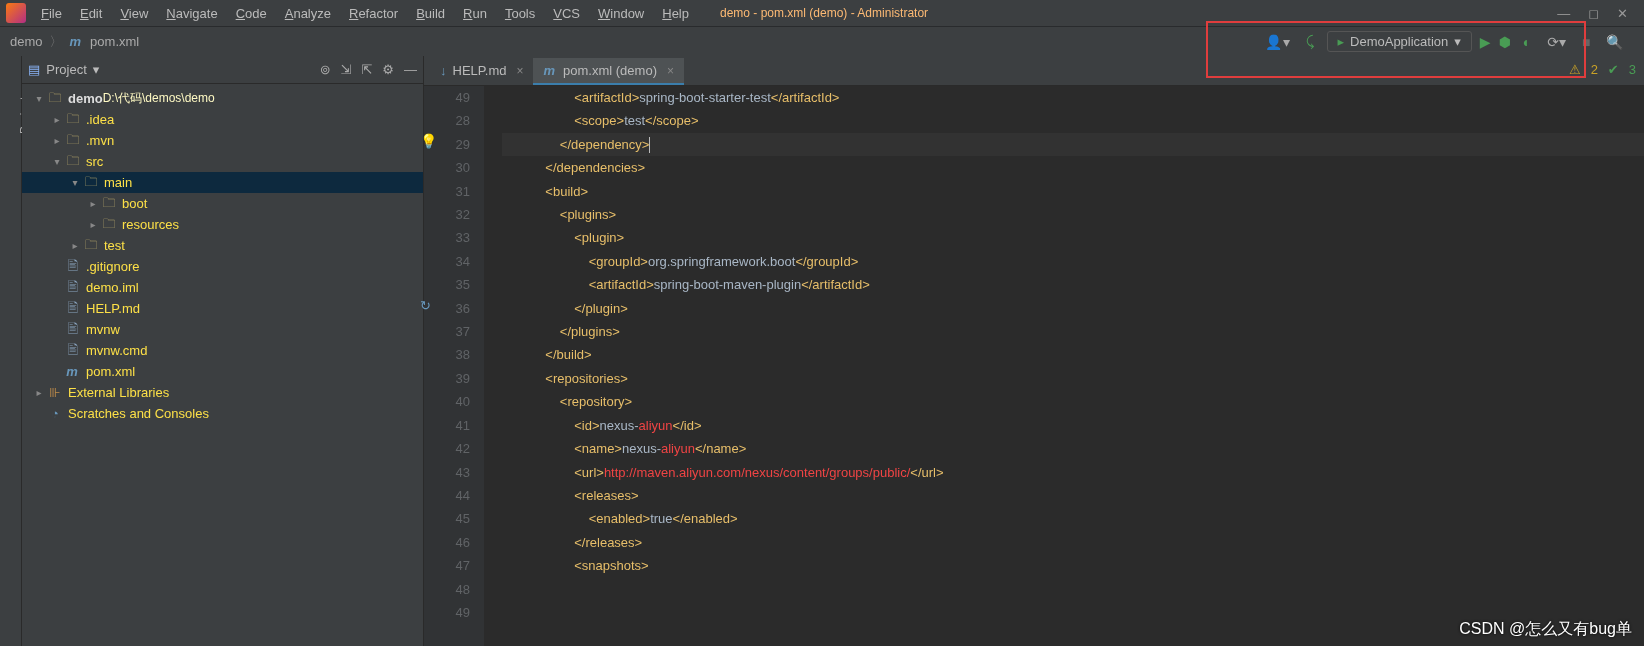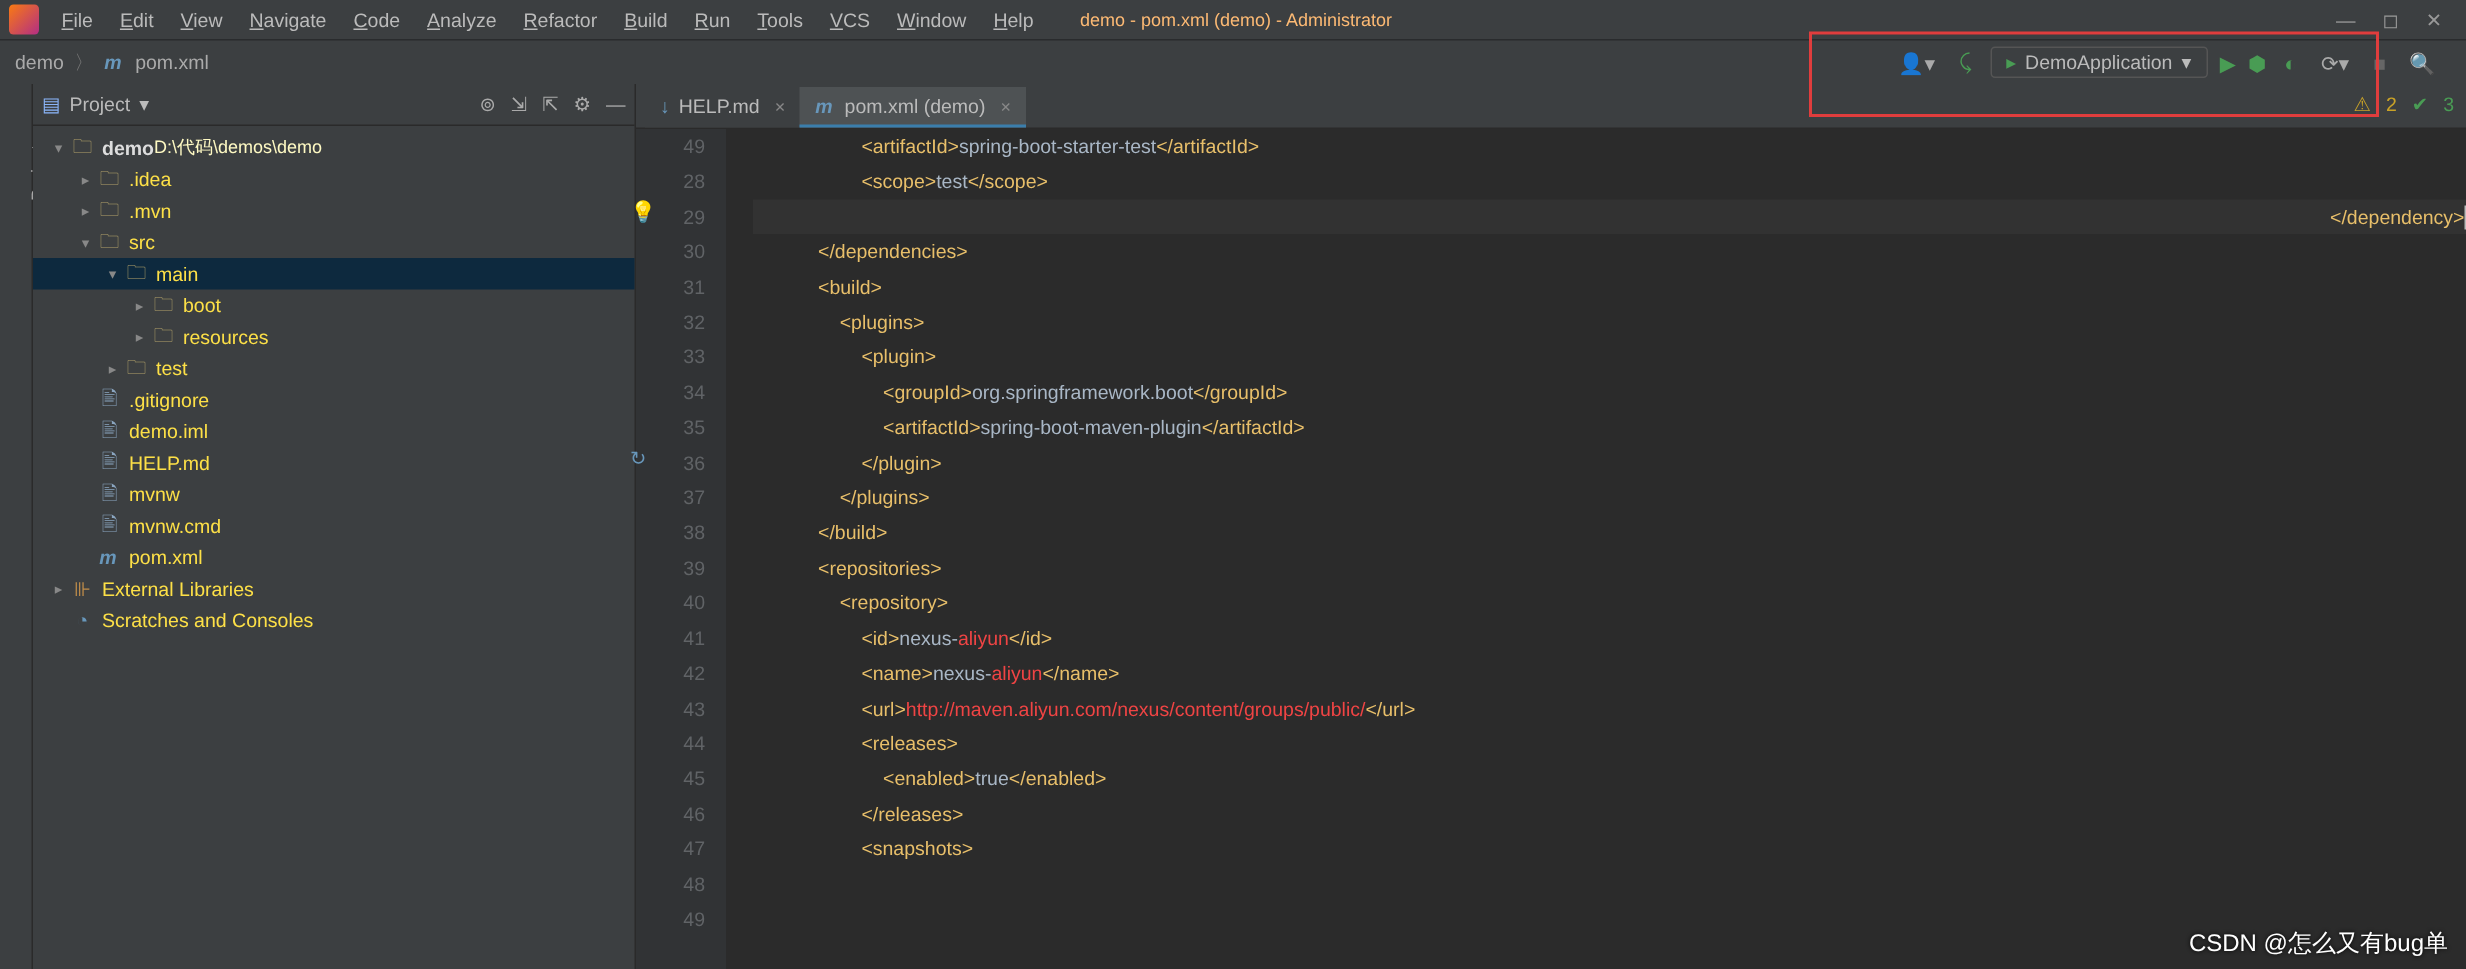--- a/index.html
+++ b/index.html
@@ -59,21 +59,21 @@
 .status-ok { color:#499c54; }
 
 .editor { position:relative; height:calc(100% - 30px); display:flex; font-family:"JetBrains Mono","Consolas",monospace; font-size:14px; }
 .gutter { width:60px; background:#313335; text-align:right; color:#606366; padding-right:14px; padding-top:0; line-height:23.4px; position:relative; }
 .bulb { position:absolute; left:-4px; top:44px; color:#e0b83f; font-size:14px; }
 .reload { position:absolute; left:-4px; top:208px; color:#6897bb; font-size:13px; }
 .code { flex:1; padding-left:18px; padding-top:0; line-height:23.4px; white-space:pre; color:#a9b7c6; position:relative; }
 .tag { color:#e8bf6a; }
 .text { color:#a9b7c6; }
 .url { color:#ef4444; }
-.caret-line { background:#323232;text-align:right; }
+.caret-line { background:#323232; }
 .cursor { border-left:1px solid #bbb; display:inline-block; height:16px; vertical-align:middle; }
 
 .watermark { position:absolute; right:12px; bottom:6px; color:#fff; font-size:16px; z-index:60; text-shadow:0 0 3px #000; }
 </style>
 </head>
 <body>
 
 <div class="menubar">
   <div class="app-icon"></div>
   <div id="menu-host" style="display: flex;">

